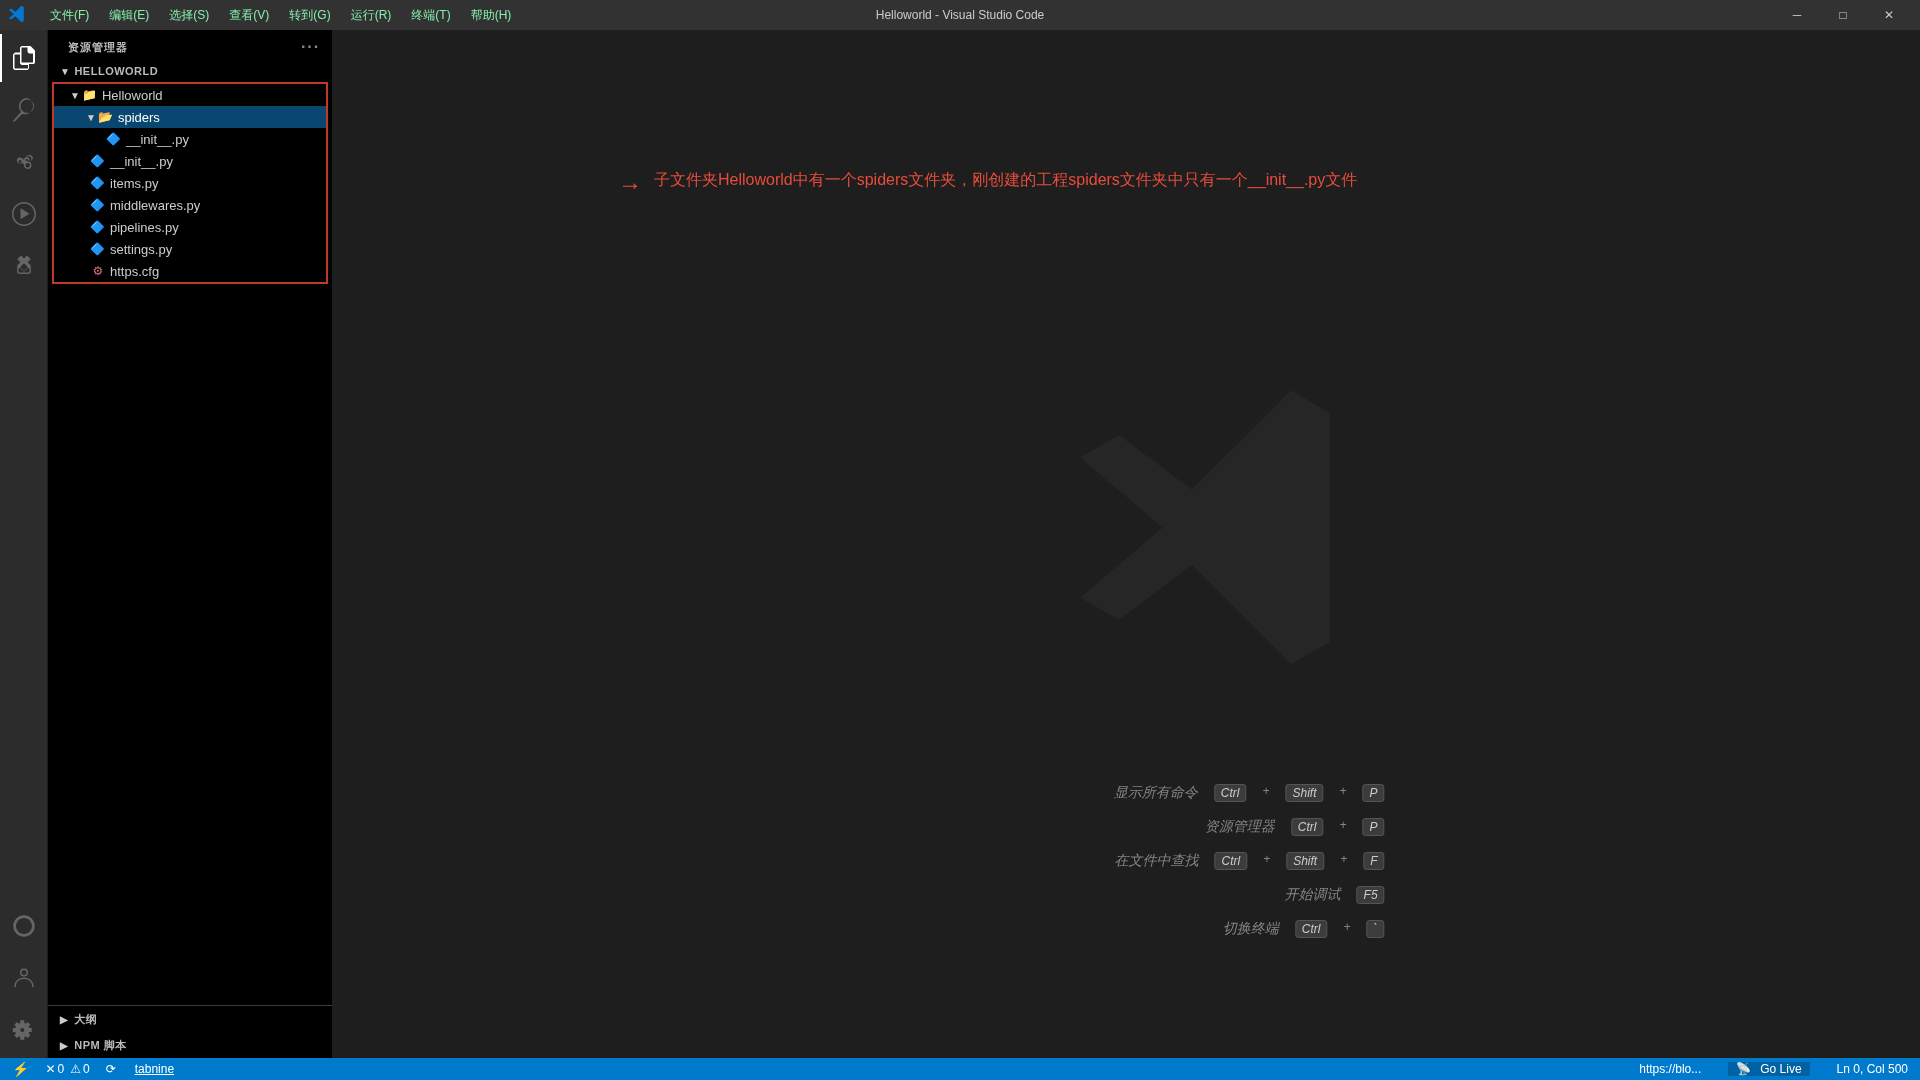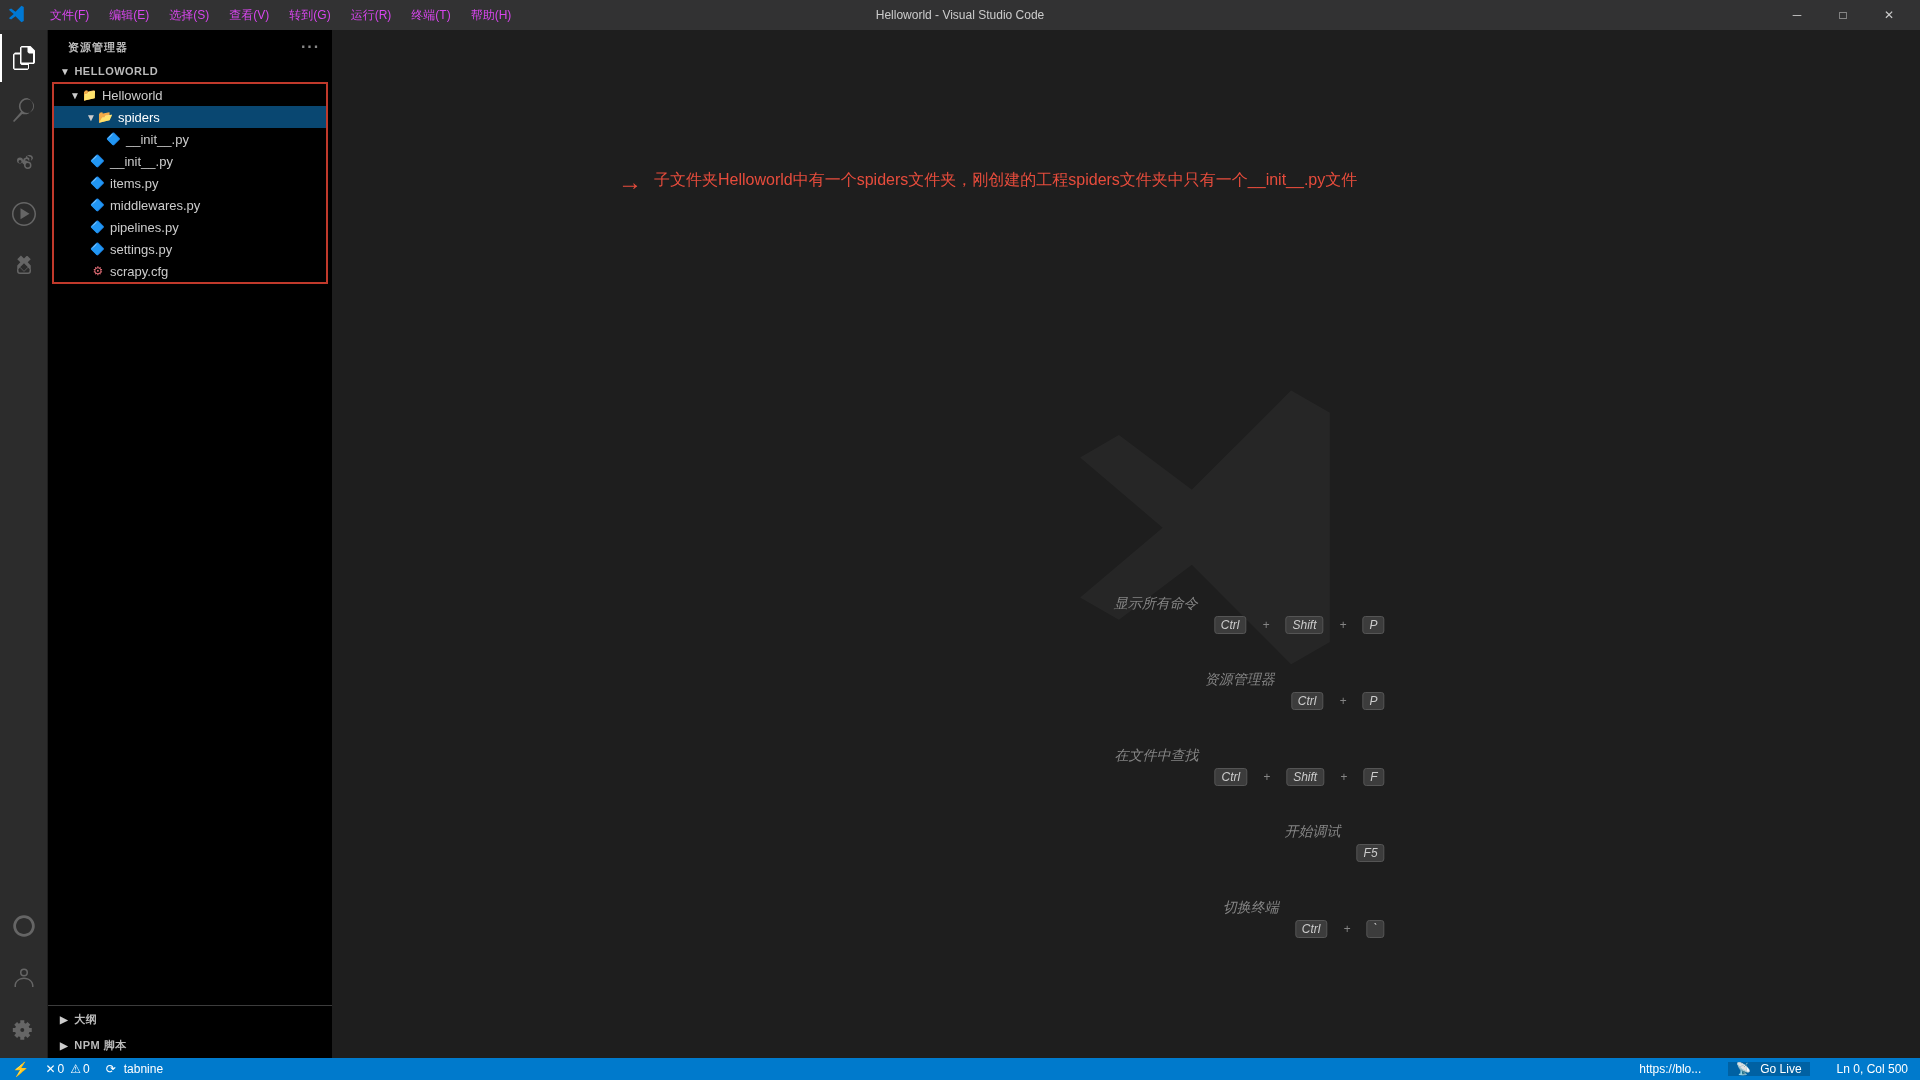--- a/index.html
+++ b/index.html
@@ -28,21 +28,21 @@
       align-items: center;
       gap: 16px;
     }
     .menu-bar {
       display: flex;
       gap: 4px;
     }
     .menu-item {
       padding: 2px 8px;
       font-size: 12px;
-      color: #d946ef;
+      color: #86efac;
       cursor: pointer;
       border-radius: 2px;
     }
     .title-center {
       position: absolute;
       left: 50%;
       transform: translateX(-50%);
       font-size: 12px;
       color: #cccccc;
     }
@@ -234,23 +234,22 @@
       gap: 16px;
     }
     .shortcut-label {
       color: #858585;
       font-size: 14px;
       text-align: right;
       min-width: 100px;
     }
     .shortcut-keys {
       display: flex;
-      align-items: center;
+      align-items: flex-start;
       gap: 16px;
-      margin-top: 42px;
     }
     .key-badge {
       background: #3c3c3c;
       border: 1px solid #555;
       border-radius: 3px;
       padding: 1px 6px;
       font-size: 12px;
       color: #cccccc;
     }
     .key-plus {
@@ -415,21 +414,21 @@
           <span>pipelines.py</span>
         </div>
 
         <div class="tree-item" style="padding-left: 36px;">
           <span class="icon py-icon">🔷</span>
           <span>settings.py</span>
         </div>
 
         <div class="tree-item" style="padding-left: 36px;">
           <span class="icon" style="color:#e06c75; font-size: 12px;">⚙</span>
-          <span>scrapy.cfg</span>
+          <span>https.cfg</span>
         </div>
 
       </div>
     </div>
 
     <div class="sidebar-bottom">
       <div class="sidebar-section">
         <span class="chevron">▶</span>
         <span>大纲</span>
       </div>
@@ -517,21 +516,21 @@
       <span style="font-size: 14px;">⚡</span>
     </div>
     <div class="status-item">
       <span>✕</span>
       <span>0</span>
       <span style="margin-left: 4px;">⚠</span>
       <span>0</span>
     </div>
     <div class="status-item">
       <span>⟳</span>
-      <span style="margin-left: 6px;">tabnine</span>
+      <span style="margin-left: 17px; text-decoration: underline;">tabnine</span>
     </div>
   </div>
   <div class="status-right">
     <div class="status-item">
       <span>https://blo...</span>
     </div>
     <div class="status-item" style="background: rgba(0,0,0,0.2); padding: 0 8px;">
       <span>📡</span>
       <span style="margin-left: 7px;">Go Live</span>
     </div>

